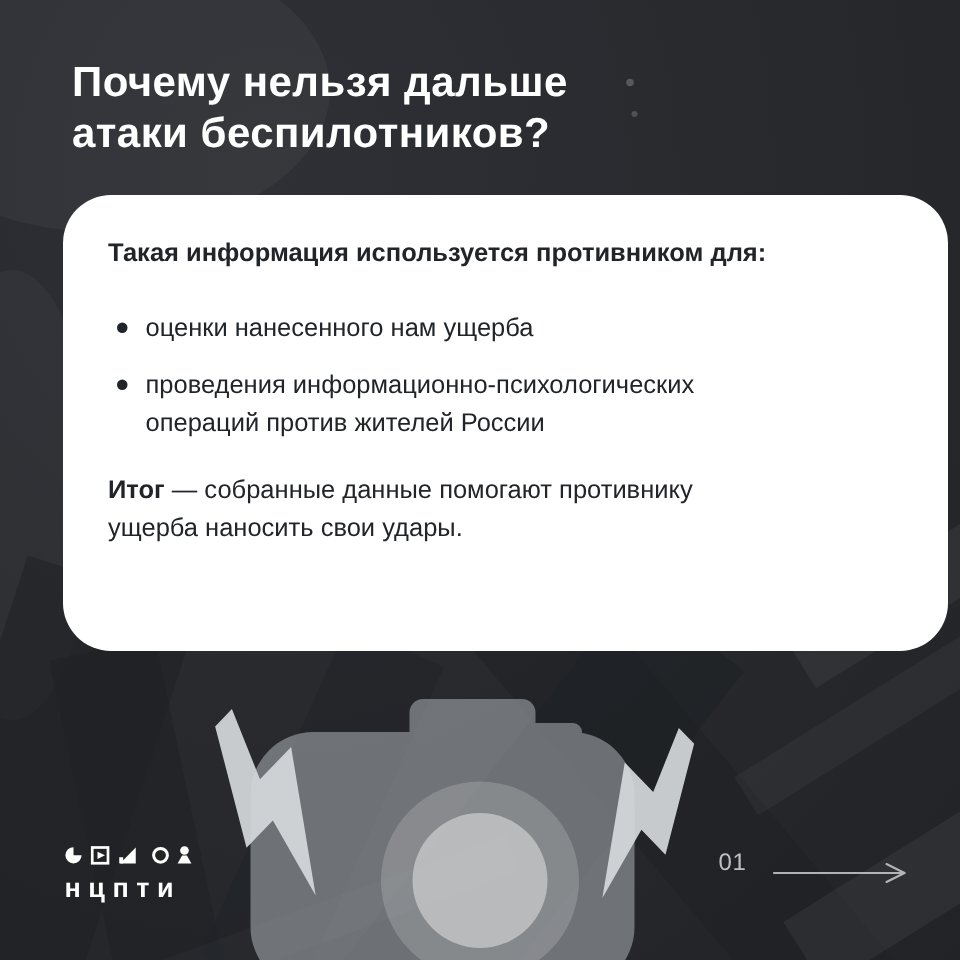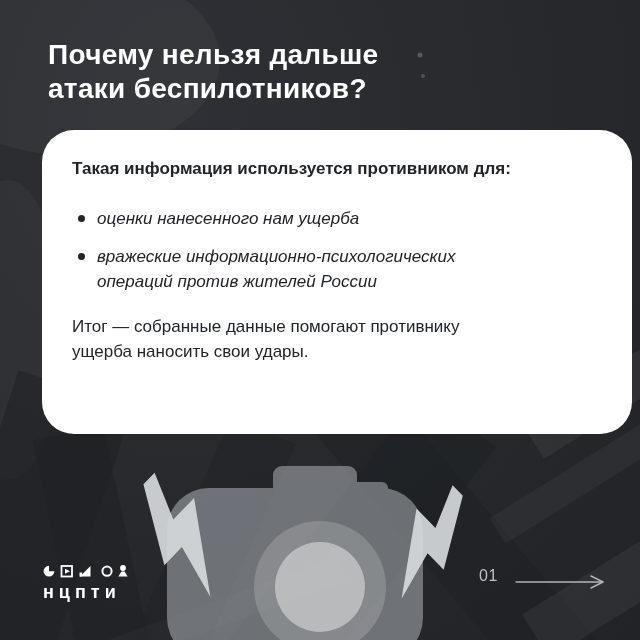--- a/index.html
+++ b/index.html
@@ -16,28 +16,28 @@
   .title span{display:block;}
   .card{
     position:absolute;left:42px;top:130px;width:590px;height:304px;
     background:#ffffff;border-radius:32px;box-sizing:border-box;
     padding:28px 30px;color:#212428;
   }
   .card .intro{margin:0 0 26px;font-size:17px;font-weight:700;line-height:22px;}
   ul.bullets{list-style:none;margin:0;padding:0;}
   ul.bullets li{
     position:relative;padding-left:25px;max-width:400px;
-    font-size:17px;line-height:25px;margin-bottom:13px;font-style:italic;
+    font-size:17px;line-height:25px;margin-bottom:13px;
   }
   ul.bullets li .dot{
     position:absolute;left:6px;top:9px;width:7px;height:7px;border-radius:50%;
     background:#212428;
   }
   .outro{margin:20px 0 0;font-size:17px;line-height:25px;max-width:410px;}
-  .outro strong{font-weight:400;margin-top:32px;}
+  .outro strong{font-weight:700;margin-top:32px;}
   .illustration{position:absolute;left:0;top:440px;width:640px;height:200px;}
   .logo{position:absolute;left:43px;top:564px;width:96px;color:#fff;}
   .logo-text{
     margin-top:3px;font-size:18px;font-weight:700;letter-spacing:5px;
     color:#ffffff;line-height:15px;
   }
   .page-num{
     position:absolute;left:479px;top:567px;
     font-size:16px;color:#bcc1c5;letter-spacing:.5px;
   }
@@ -71,21 +71,21 @@
 
   <section class="card">
     <p class="intro">Такая информация используется противником для:</p>
     <ul class="bullets">
       <li>
         <span class="dot"></span>
         <span>оценки нанесенного нам ущерба</span>
       </li>
       <li>
         <span class="dot"></span>
-        <span>вражеские информационно-психологических операций против жителей России</span>
+        <span>проведения информационно-психологических операций против жителей России</span>
       </li>
     </ul>
     <p class="outro">
       <strong>Итог</strong><span> — собранные данные помогают противнику ущерба наносить свои удары.</span>
     </p>
   </section>
 
   <svg class="illustration" viewBox="0 0 640 200">
     <g fill="#b9bec3" opacity="0.5">
       <rect x="273" y="26" width="84" height="40" rx="9"></rect>

